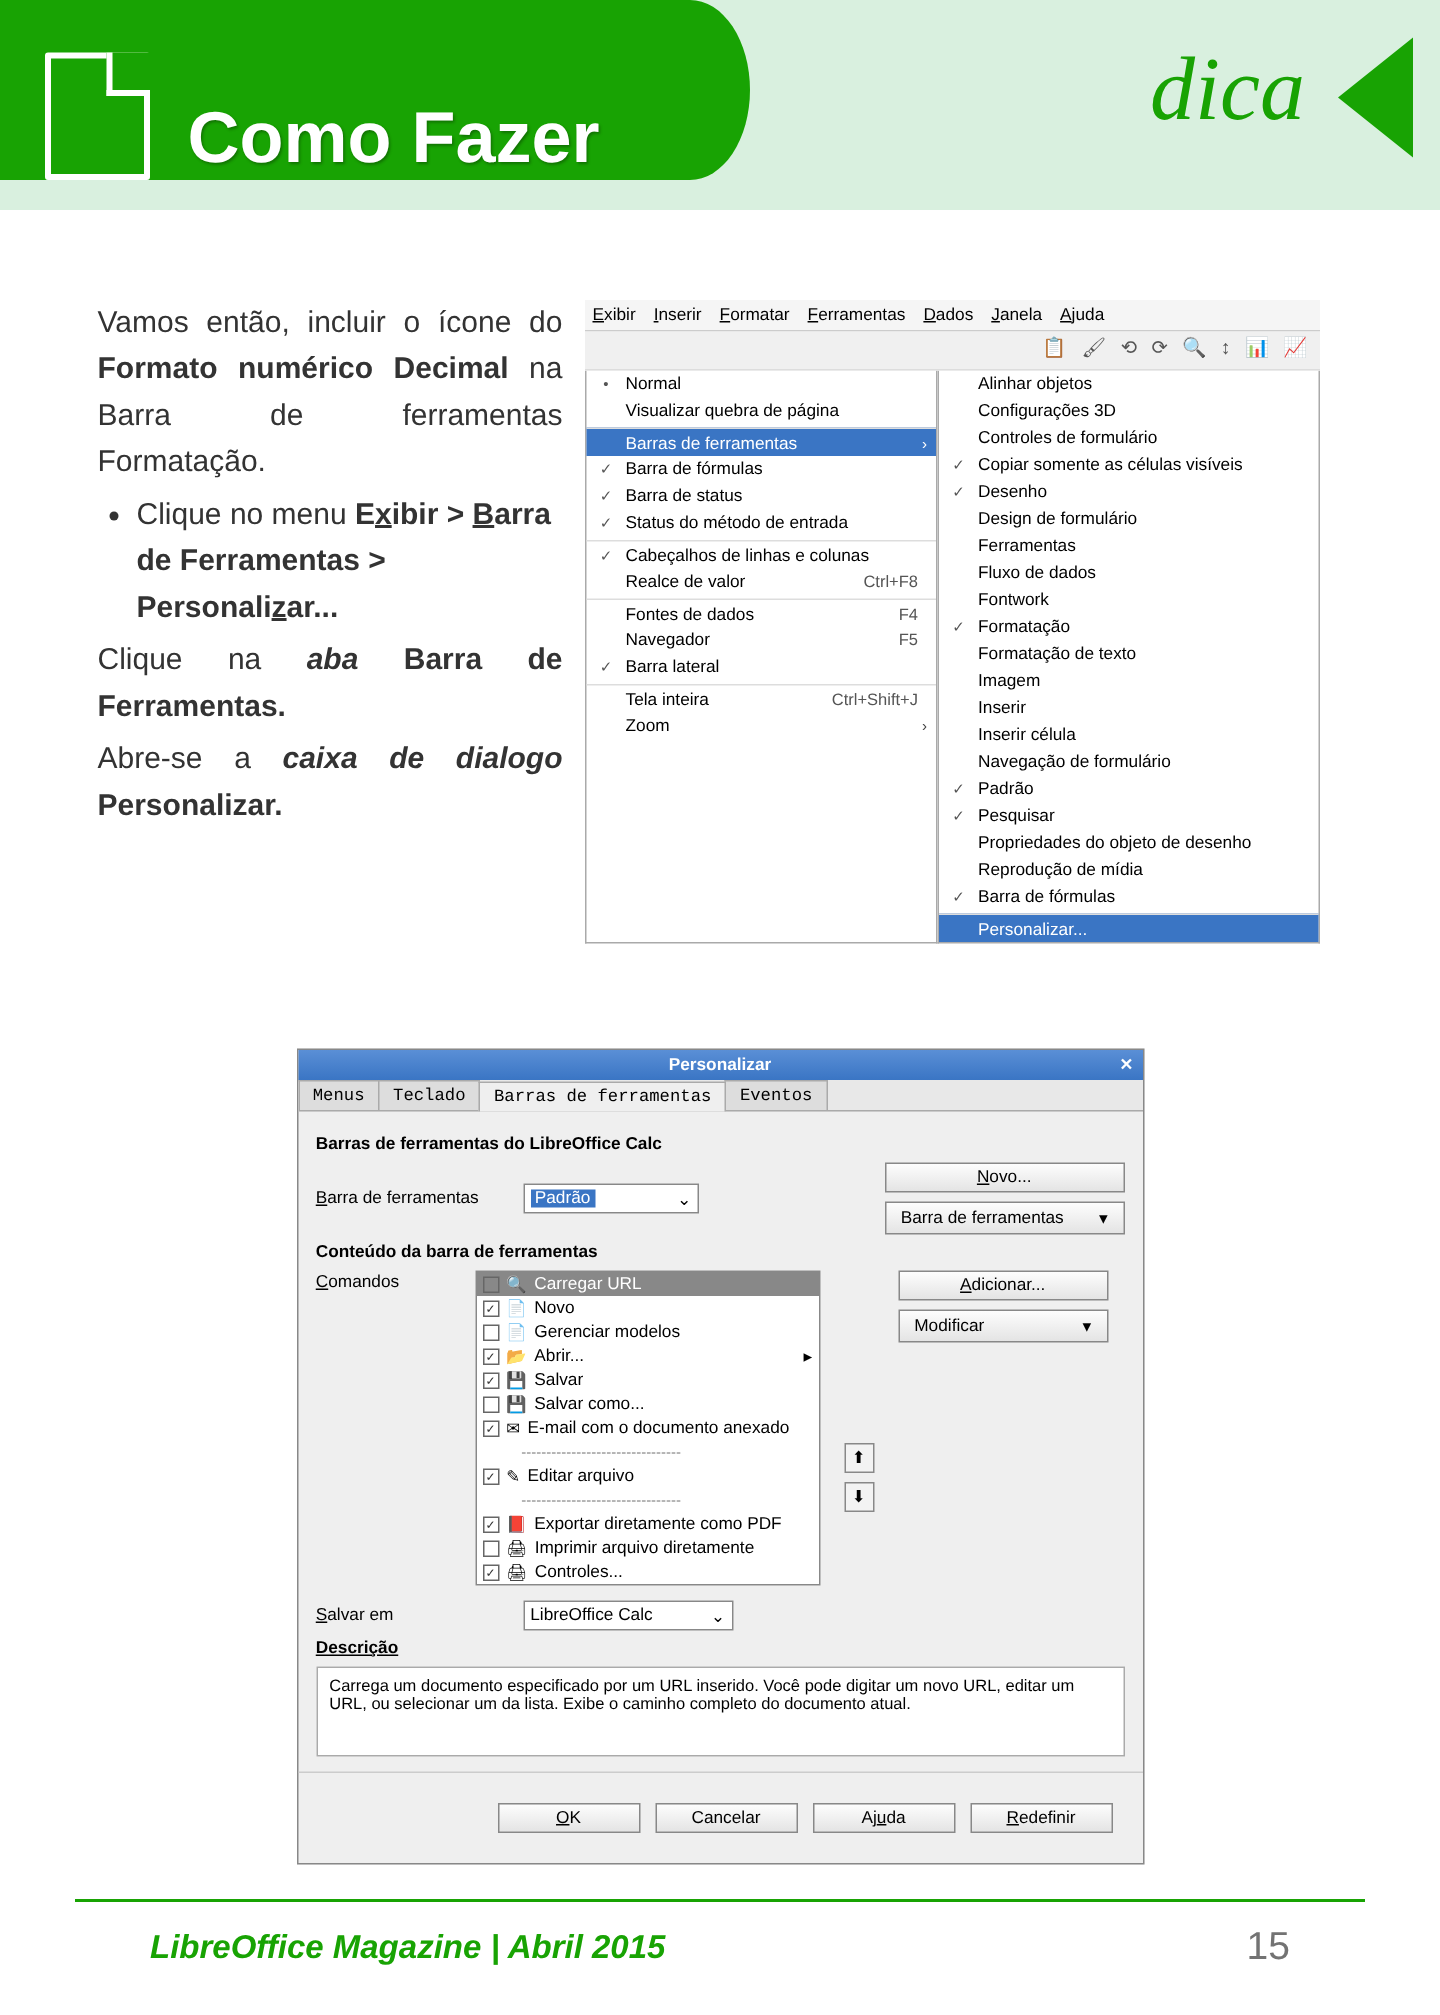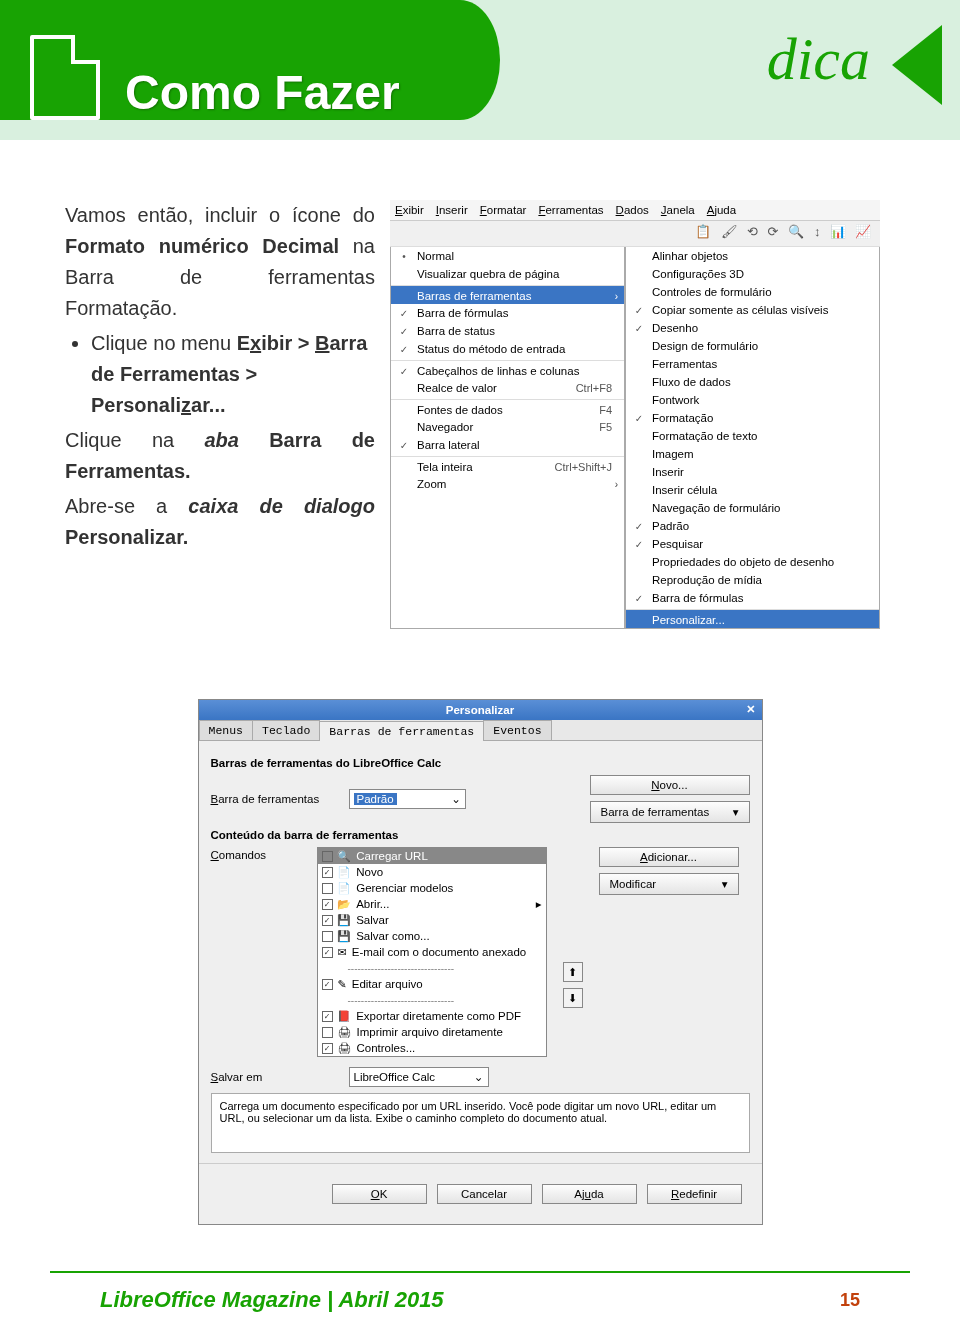--- a/index.html
+++ b/index.html
@@ -64,21 +64,21 @@
   .cmd-row.sel { background:#888; color:#fff; }
   .cmd-row.sep-dashes { color:#888; font-size:10px; padding-left: 30px;}
   .updown { display:flex; flex-direction:column; gap:6px; justify-content:center; }
   .updown .sq { width:20px; height:20px; border:1px solid #888; background:#f3f3f3; text-align:center; font-size:11px; line-height:18px; }
   .desc-box { border:1px solid #aaa; background:#fff; padding:6px 8px; margin-top:6px; font-size:11px; min-height:60px; }
   .dlg-footer { display:flex; justify-content:flex-end; gap:10px; padding:20px; border-top:1px solid #ccc; }
 
   
   .page-footer { position:absolute; bottom:30px; left:0; right:0; padding:0 50px; display:flex; justify-content:space-between; align-items:center; border-top:2px solid #18a303; margin:0 50px; padding-top:14px; }
   .footer-text { color:#18a303; font-style:italic; font-weight:bold; font-size:22px; }
-  .page-num { color:#c2410c; font-weight:bold; font-size:18px; }
+  .page-num { color:#737373; font-weight:normal; font-size:26px; }
 </style>
 </head>
 <body>
 
 <div class="header">
   <div class="header-green">
     <div class="doc-icon"></div>
     <div class="header-title">Como Fazer</div>
   </div>
   <div class="dica">dica</div>
@@ -399,20 +399,21 @@
       </div>
 
       <div class="row" style="margin-top:10px;">
         <label><span class="u">S</span><span id="salvar_rest">alvar em</span></label>
         <div class="select" style="max-width:140px;">
           <span>LibreOffice Calc</span>
           <span>⌄</span>
         </div>
       </div>
 
+      <div class="sec-title" style="text-decoration:underline;">Descrição</div>
       <div class="desc-box">Carrega um documento especificado por um URL inserido. Você pode digitar um novo URL, editar um URL, ou selecionar um da lista. Exibe o caminho completo do documento atual.</div>
     </div>
     <div class="dlg-footer">
       <div class="btn"><span class="u">O</span>K</div>
       <div class="btn">Cancelar</div>
       <div class="btn">Aj<span class="u">u</span>da</div>
       <div class="btn"><span class="u">R</span>edefinir</div>
     </div>
   </div>
 </div>

